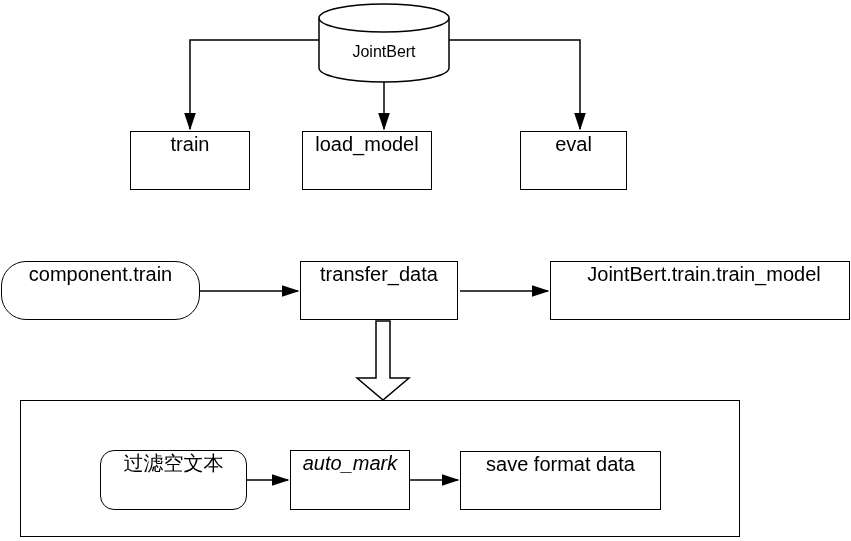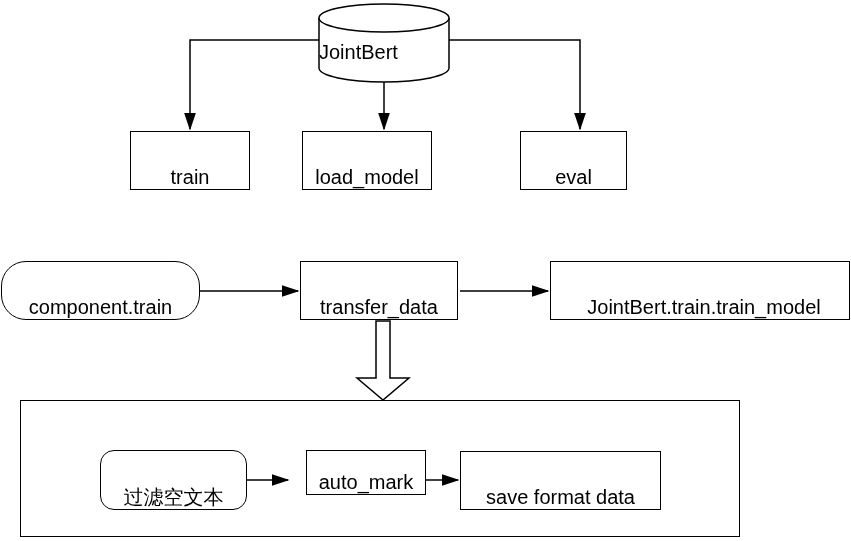--- a/index.html
+++ b/index.html
@@ -20,39 +20,39 @@
     position: absolute;
     left: 0;
     top: 0;
   }
   .node {
     position: absolute;
     box-sizing: border-box;
     border: 1.5px solid #000000;
     background: #ffffff;
     display: flex;
-    align-items: flex-end;
+    align-items: flex-start;
     justify-content: center;
     font-size: 20px;
     line-height: 1.2;
     white-space: nowrap;
     text-align: center;
   }
   .container-box {
     position: absolute;
     box-sizing: border-box;
     border: 1.5px solid #000000;
     background: transparent;
   }
   .cyl-label {
     position: absolute;
     display: flex;
     align-items: center;
-    justify-content: flex-start;
-    font-size: 20px;
+    justify-content: center;
+    font-size: 16px;
     white-space: nowrap;
   }
 </style>
 </head>
 <body>
 
 <div class="stage">
 
   <svg width="851" height="541" viewBox="0 0 851 541">
     <defs>
@@ -103,20 +103,20 @@
   </div>
   <div class="node" style="left:550px; top:261px; width:300px; height:59px;padding-left:8px;">
     <span>JointBert.train.train_model</span>
   </div>
 
   <div class="container-box" style="left:20px; top:400px; width:720px; height:137px;"></div>
 
   <div class="node" style="left:100px; top:450px; width:147px; height:60px;border-radius:14px;">
     <span>过滤空文本</span>
   </div>
-  <div class="node" style="left:306px; top:450px; width:120px; height:45px;">
+  <div class="node" style="left:290px; top:450px; width:120px; height:60px;font-style:italic;">
     <span>auto_mark</span>
   </div>
   <div class="node" style="left:460px; top:451px; width:201px; height:59px;">
     <span>save format data</span>
   </div>
 
 </div>
 
 </body></html>

